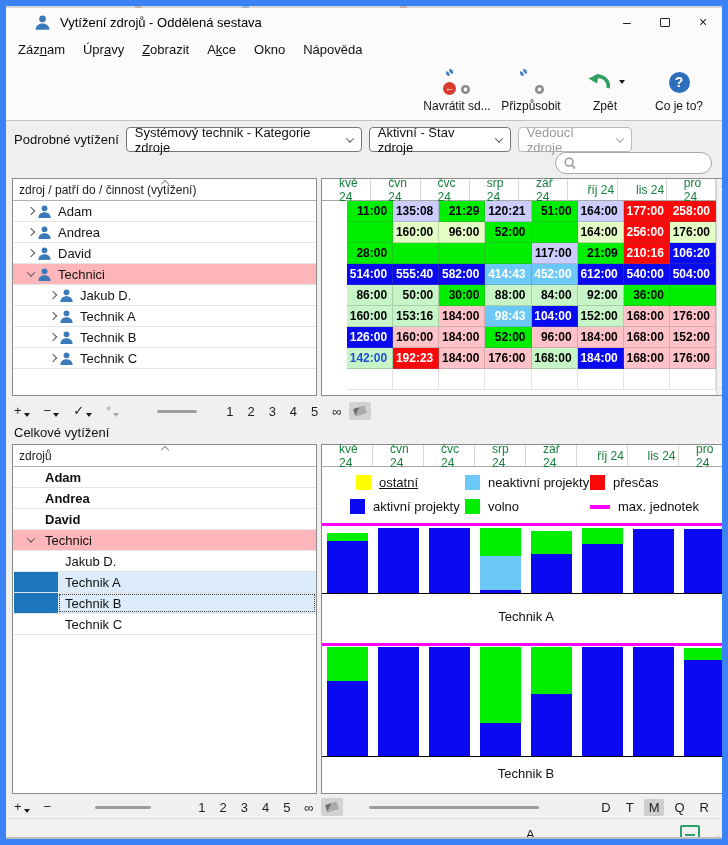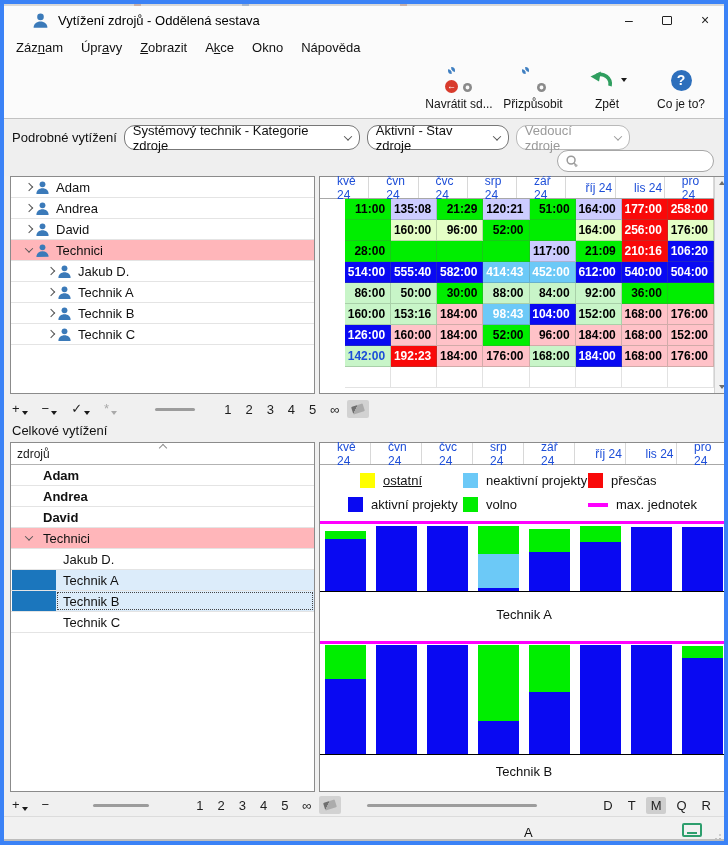--- a/index.html
+++ b/index.html
@@ -1,19 +1,19 @@
 <!DOCTYPE html>
 <html><head>
 <meta charset="utf-8">
 <style>
   * { margin:0; padding:0; box-sizing:border-box; }
   html,body { background:#cfcfcf; }
   .window{
     position:relative; width:728px; height:845px; background:#f0f0f0;
-    border:4px solid #3b82f6; overflow:hidden;
+    border:6px solid #3b82f6; overflow:hidden;
     font-family:"Liberation Sans","DejaVu Sans",sans-serif; color:#111;
   }
   .sliver{ position:absolute; left:0; right:0; background:#dedede; }
   .sliver.top{ top:0; height:2px; background:linear-gradient(90deg,#d8d8d8 0 18%, #c9b0a8 18% 19%, #d8d8d8 19% 33%, #a8b6c9 33% 34%, #d8d8d8 34% 55%, #c9b0a8 55% 56%, #d8d8d8 56%); }
   .sliver.bottom{ bottom:0; height:2px; background:#bdbdbd; }
 
   
   .titlebar{ position:absolute; top:2px; left:0; right:0; height:28px; background:#fbfbfb;
     display:flex; align-items:center; }
   .titlebar .app-ic{ margin-left:28px; width:17px; height:17px; }
@@ -48,21 +48,21 @@
     border-right:4px solid transparent; border-top:4.5px solid #1a1a1a; }
   .tri.sm{ border-left-width:3.5px; border-right-width:3.5px; border-top-width:4px; }
   .tri.gray{ border-top-color:#a9a9a9; }
   .tri.up{ border-top:none; border-bottom:4.5px solid #6e6e6e; }
   .tri.dn{ border-top-color:#6e6e6e; }
 
   
   .filterbar{ position:absolute; top:116px; left:0; right:0; height:56px; background:#efefef; }
   .filter-row1{ position:absolute; top:5px; left:8px; display:flex; align-items:center; gap:7px; }
   .filter-label{ font-size:13px; }
-  .combo{ height:25px; background:#fff; border:1px solid #777; border-radius:11px;
+  .combo{ height:25px; background:#fff; border:1px solid #777; border-radius:4px;
     display:flex; align-items:center; justify-content:space-between; padding:0 8px; font-size:13px; gap:8px; }
   .combo.disabled{ color:#9a9a9a; border-color:#b9b9b9; }
   .chev{ display:inline-block; width:6px; height:6px; border-right:1.4px solid #555;
     border-bottom:1.4px solid #555; flex:none; }
   .chev.down{ transform:rotate(45deg) translate(-1px,-1px); }
   .chev.right{ transform:rotate(-45deg); }
   .chev.gray{ border-color:#9a9a9a; }
   .searchbox{ position:absolute; top:30px; right:10px; width:157px; height:22px; background:#fff;
     border:1px solid #a7a7a7; border-radius:11px; display:flex; align-items:center; padding:0 7px; gap:2px; }
   .searchbox input{ border:none; outline:none; flex:1; font-size:12px; min-width:0; background:transparent; }
@@ -87,21 +87,21 @@
   .person{ width:15px; height:15px; flex:none; margin-right:6px; }
   .selbox{ position:absolute; left:1px; top:0; bottom:0; width:44px; background:#1b76bd; }
   .trow.selected .rowfill{ position:absolute; left:45px; right:0; top:0; bottom:0; background:#dcecfa; }
   .trow.focused .rowfill{ outline:1px dotted #444; outline-offset:-2px; }
   .trow > .plabel, .trow > .chevcell, .trow > .person { z-index:1; }
 
   
   .dtable-inner{ position:absolute; left:0; top:0; right:14px; bottom:0; }
   .mhead{ display:flex; height:22px; border-bottom:1px solid #a8a8a8; background:#fff; }
   .mhead .mh{ flex:1; display:flex; align-items:center; justify-content:center; font-size:12px;
-    border-right:1px solid #d8d8d8; color:#1d4ed8;padding-left:17px; }
+    border-right:1px solid #d8d8d8; color:#15803d;padding-left:17px; }
   .drow{ display:flex; height:21px;margin-left:25px; }
   .dcell{ flex:1; display:flex; align-items:center; justify-content:flex-end; padding-right:5px;
     font-size:12px; font-weight:bold; border-right:1px solid rgba(90,110,90,.28);
     border-bottom:1px solid rgba(90,110,90,.28); overflow:hidden; }
   .drow.emptyrow .dcell{ background:#fff; border-right:1px solid #e2e2e2; border-bottom:1px solid #e2e2e2; }
   .vsb{ position:absolute; top:0; right:0; bottom:0; width:14px; background:#f1f1f1;
     border-left:1px solid #d2d2d2; display:flex; flex-direction:column; justify-content:space-between;
     align-items:center; padding:4px 0; }
 
   
@@ -234,20 +234,24 @@
       <svg width="15" height="15" viewBox="0 0 16 16">
         <circle cx="6.5" cy="6.5" r="4.2" stroke="#9a9a9a" stroke-width="1.6" fill="none"></circle>
         <line x1="9.8" y1="9.8" x2="13" y2="13" stroke="#9a9a9a" stroke-width="1.6"></line>
         <polygon points="9.5,11.5 13.5,11.5 11.5,14.2" fill="#b0b0b0"></polygon>
       </svg>
       <input type="text" value="" style="">
     </div>
   </div>
 
   <div class="pane" id="dtree">
+    <div class="tree-head">
+      <span class="sort-caret"></span>
+      <span>zdroj / patří do / činnost (vytížení)</span>
+    </div>
     <div id="dtree-rows">
         <div class="trow" style="padding-left: 12px;">
           <span class="chevcell">
             <span class="chev right"></span>
           </span>
           <svg class="person" viewBox="0 0 16 16">
             <circle cx="8" cy="4.6" r="3.1" fill="#3b7ab9"></circle>
             <path d="M1.5 14.8c0-3.7 2.9-5.9 6.5-5.9s6.5 2.2 6.5 5.9z" fill="#3b7ab9"></path>
           </svg>
           <span class="plabel">Adam</span>
@@ -515,21 +519,21 @@
         <div class="mh">kvě 24</div>
         <div class="mh">čvn 24</div>
         <div class="mh">čvc 24</div>
         <div class="mh">srp 24</div>
         <div class="mh">zář 24</div>
         <div class="mh">říj 24</div>
         <div class="mh">lis 24</div>
         <div class="mh">pro 24</div>
       </div>
     <div id="legend">
-        <div class="legend-item" style="left: 40px; top: 30px; text-decoration: underline;">
+        <div class="legend-item" style="left: 34px; top: 30px; text-decoration: underline;">
           <span class="chip" style="background: rgb(255, 255, 0);"></span>
           <span>ostatní</span>
         </div>
         <div class="legend-item" style="left: 143px; top: 30px;">
           <span class="chip" style="background: rgb(108, 201, 247);"></span>
           <span>neaktivní projekty</span>
         </div>
         <div class="legend-item" style="left: 268px; top: 30px;">
           <span class="chip" style="background: rgb(249, 9, 9);"></span>
           <span>přesčas</span>

